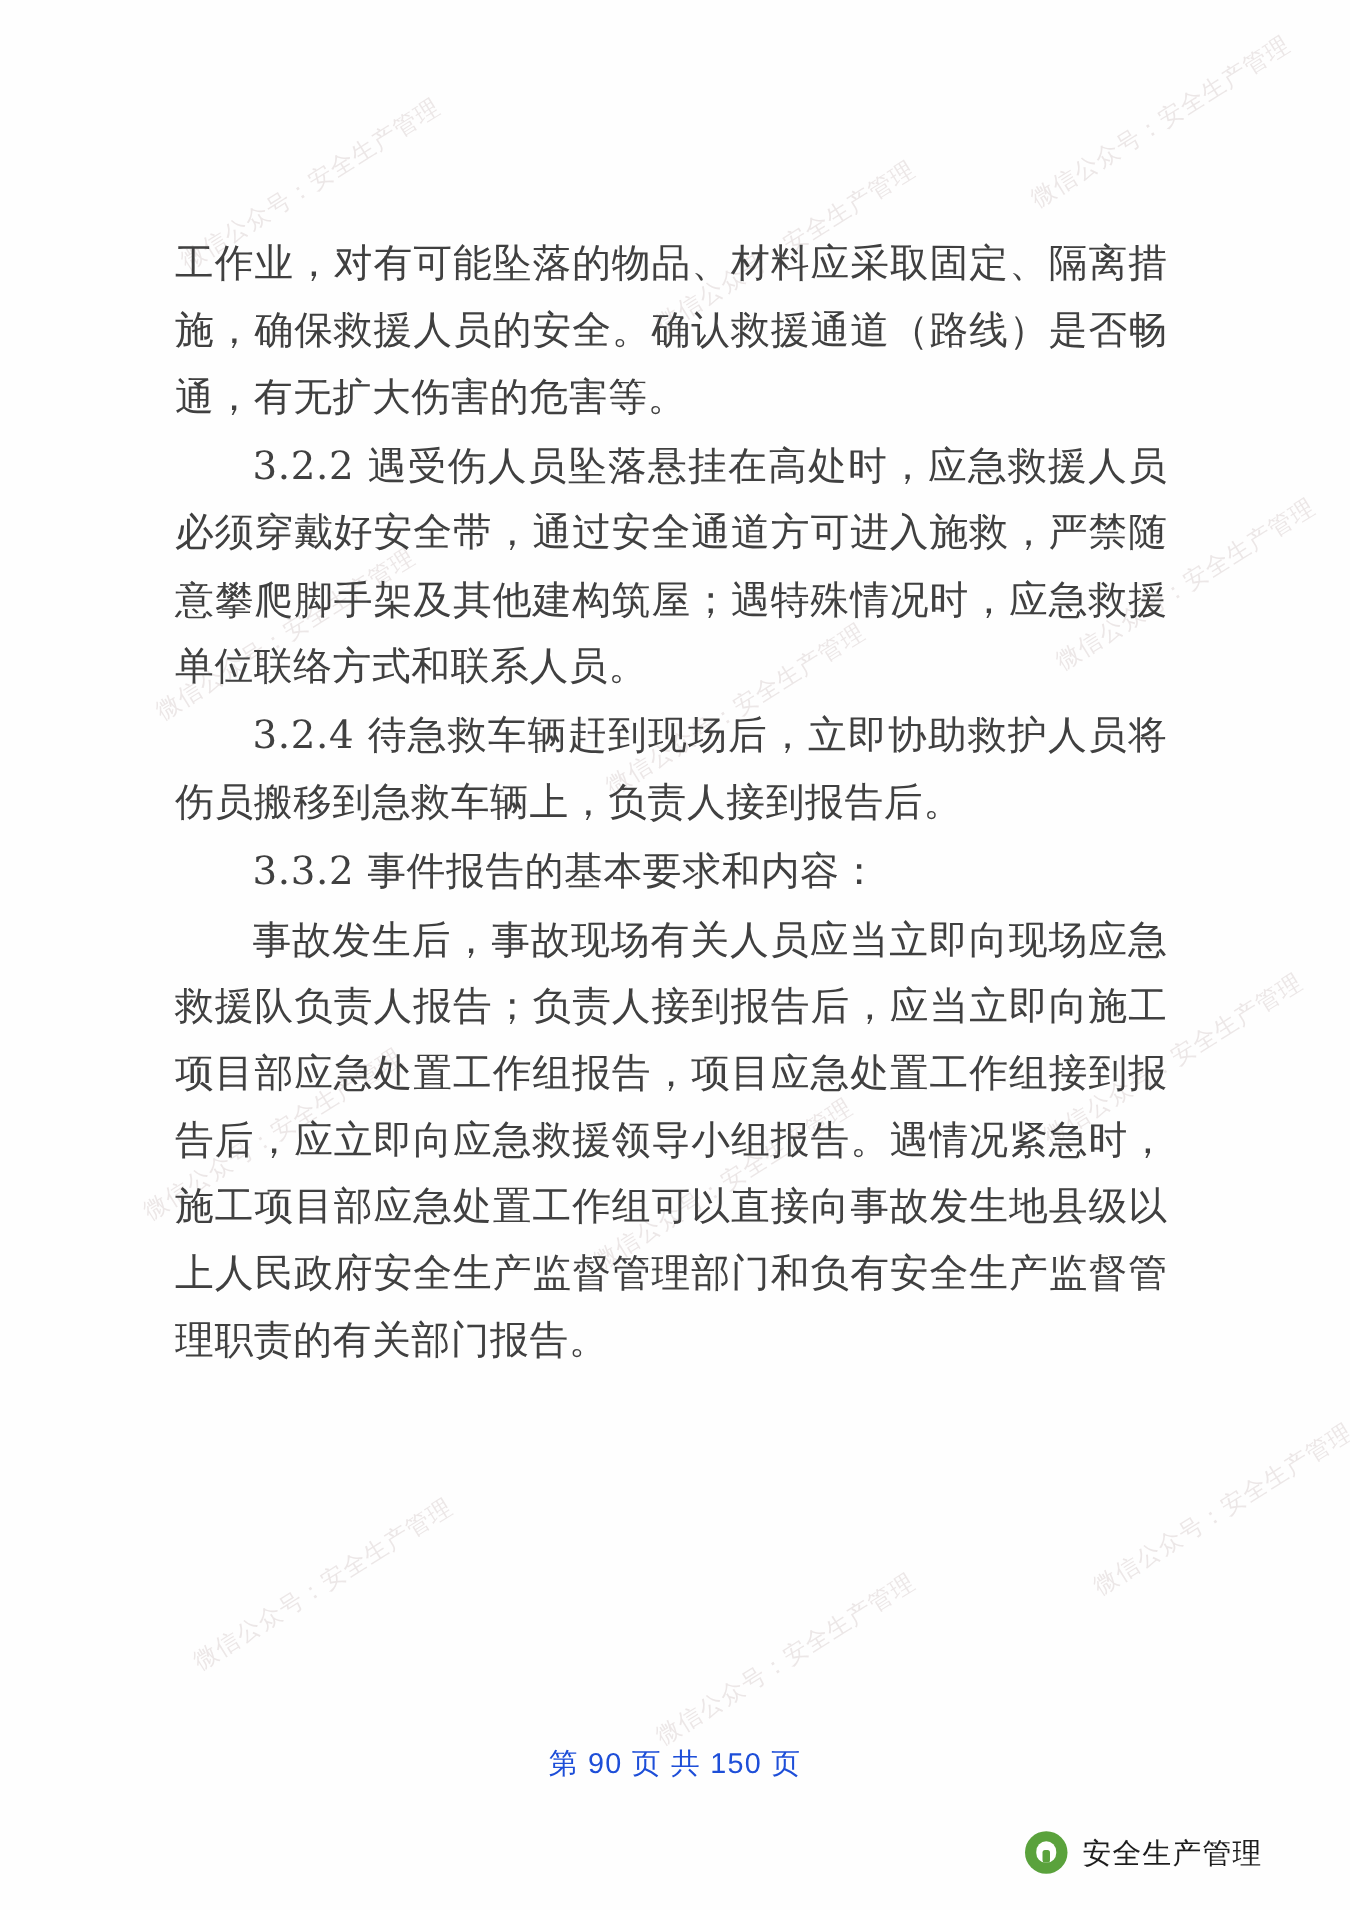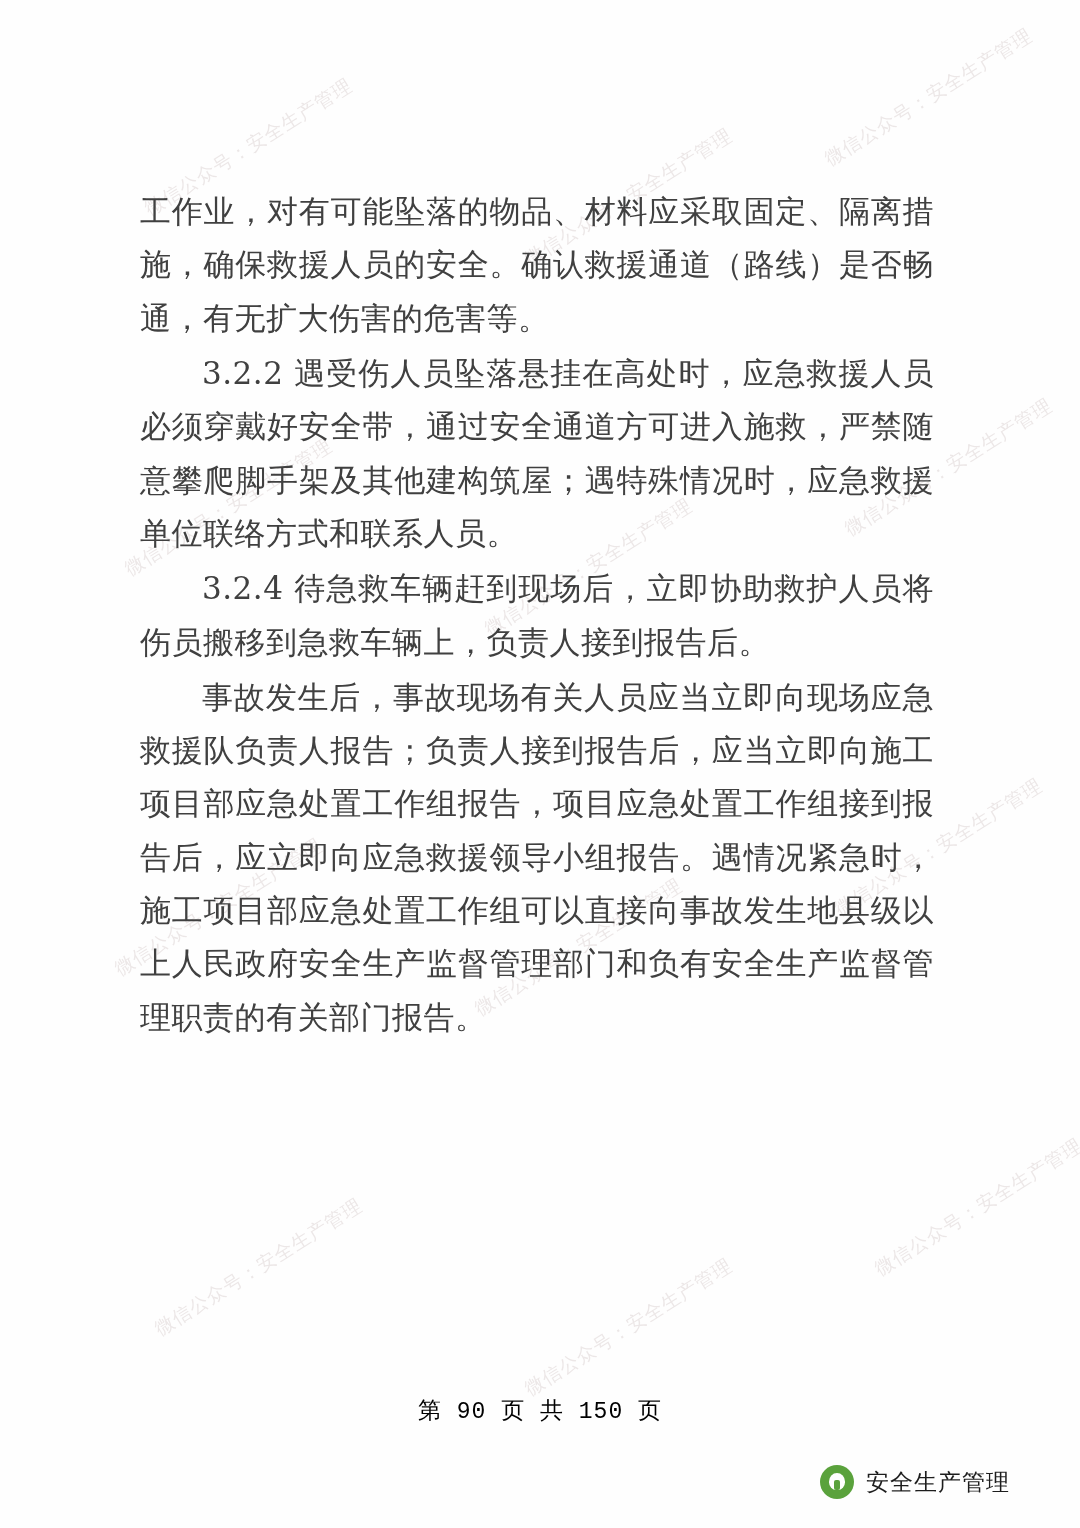--- a/index.html
+++ b/index.html
@@ -39,23 +39,23 @@
   .indent {
     text-indent: 62px;
   }
   .footer {
     position: absolute;
     left: 0;
     right: 0;
     top: 1395px;
     text-align: center;
     font-size: 23px;
-    color: #000000;
+    color: #1d4ed8;
     letter-spacing: 1px;
-    font-family: Liberation Mono, monospace;
+    font-family: Liberation Sans, sans-serif;
   }
   .wm-layer {
     position: absolute;
     inset: 0;
     pointer-events: none;
     overflow: hidden;
   }
   .wm {
     position: absolute;
     font-size: 19px;
@@ -126,20 +126,21 @@
     <div class="wm" style="left:830px; top:900px;">微信公众号：安全生产管理</div>
     <div class="wm" style="left:150px; top:1320px;">微信公众号：安全生产管理</div>
     <div class="wm" style="left:520px; top:1380px;">微信公众号：安全生产管理</div>
     <div class="wm" style="left:870px; top:1260px;">微信公众号：安全生产管理</div>
   </div>
 
   <div class="content">
     <p class="para">工作业，对有可能坠落的物品、材料应采取固定、隔离措施，确保救援人员的安全。确认救援通道（路线）是否畅通，有无扩大伤害的危害等。</p>
     <p class="para indent">3.2.2 遇受伤人员坠落悬挂在高处时，应急救援人员必须穿戴好安全带，通过安全通道方可进入施救，严禁随意攀爬脚手架及其他建构筑屋；遇特殊情况时，应急救援单位联络方式和联系人员。</p>
     <p class="para indent">3.2.4 待急救车辆赶到现场后，立即协助救护人员将伤员搬移到急救车辆上，负责人接到报告后。</p>
+    <p class="para indent">3.3.2  事件报告的基本要求和内容：</p>
     <p class="para indent">事故发生后，事故现场有关人员应当立即向现场应急救援队负责人报告；负责人接到报告后，应当立即向施工项目部应急处置工作组报告，项目应急处置工作组接到报告后，应立即向应急救援领导小组报告。遇情况紧急时，施工项目部应急处置工作组可以直接向事故发生地县级以上人民政府安全生产监督管理部门和负有安全生产监督管理职责的有关部门报告。</p>
   </div>
 
   <div class="footer">第 90 页 共 150 页</div>
 
   <div class="brand">
     <div class="brand-logo"></div>
     <div class="brand-text">安全生产管理</div>
   </div>
 

